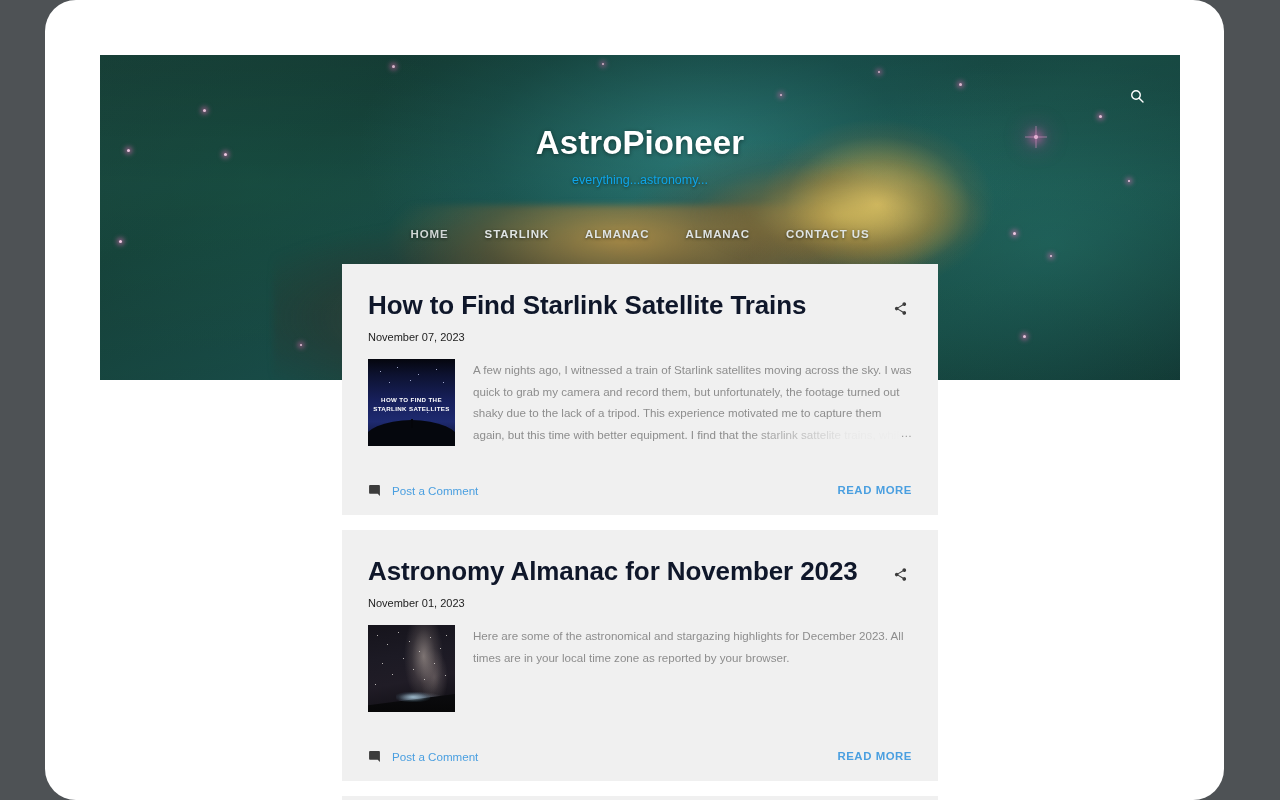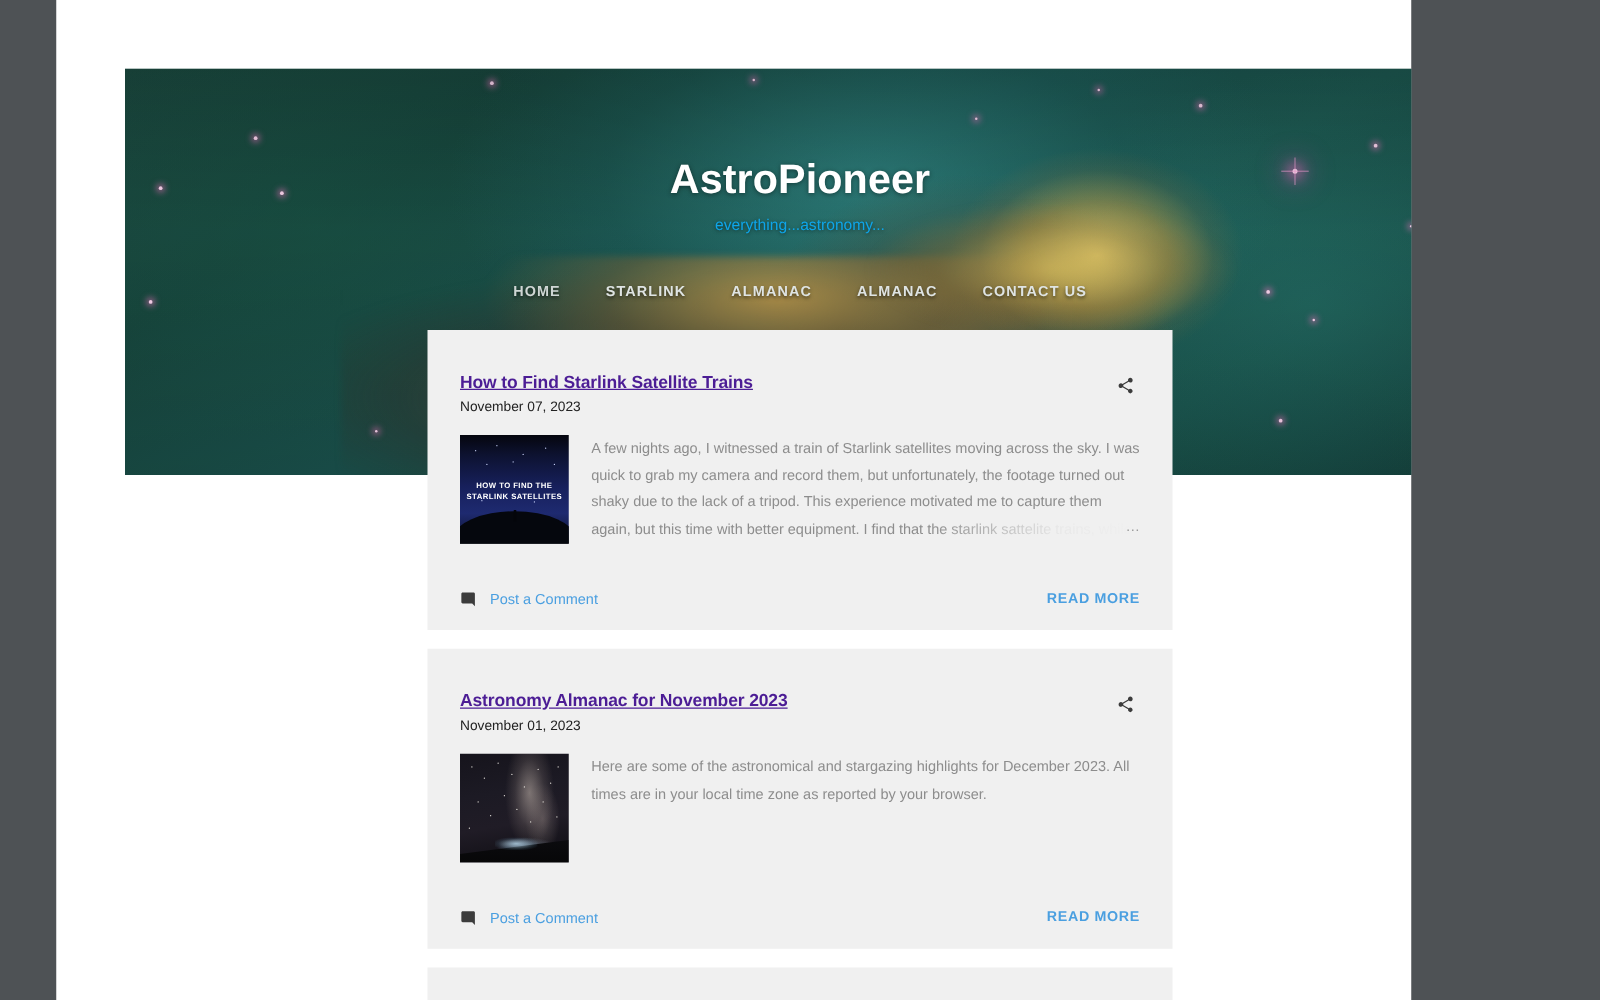--- a/index.html
+++ b/index.html
@@ -14,24 +14,25 @@
     background: #4e5255;
     font-family: "Liberation Sans", sans-serif;
     position: relative;
   }
 
   
   .page-sheet {
     position: absolute;
     left: 45px;
     top: 0;
-    width: 1084px;
+    width: 1179px;
     height: 800px;
     background: #ffffff;
     overflow: hidden;
+    border-radius: 31px;
   }
 
   
   .hero {
     position: absolute;
     left: 55px;          
     top: 55px;
     width: 1080px;       
     height: 325px;       
     overflow: hidden;
@@ -171,42 +172,42 @@
     position: relative;
   }
 
   .post-head {
     display: flex;
     align-items: flex-start;
     justify-content: space-between;
   }
 
   .post-title {
-    font-size: 14px;
+    font-size: 26px;
     font-weight: bold;
-    color: #4c1d95;
+    color: #0f172a;
     line-height: 26px;
     letter-spacing: -0.1px;
     cursor: pointer;
     max-width: 500px;
-    text-decoration: underline;
   }
 
   .share-btn {
     width: 24px;
     height: 24px;
     display: flex;
     align-items: center;
     justify-content: center;
     cursor: pointer;
     flex: none;
     margin-top: 4px;
   }
 
   .post-date {
+    margin-top: 11px;
     font-size: 11px;
     color: #222222;
     cursor: pointer;
   }
 
   .post-body {
     margin-top: 16px;
     display: flex;
     gap: 18px;
     position: relative;

